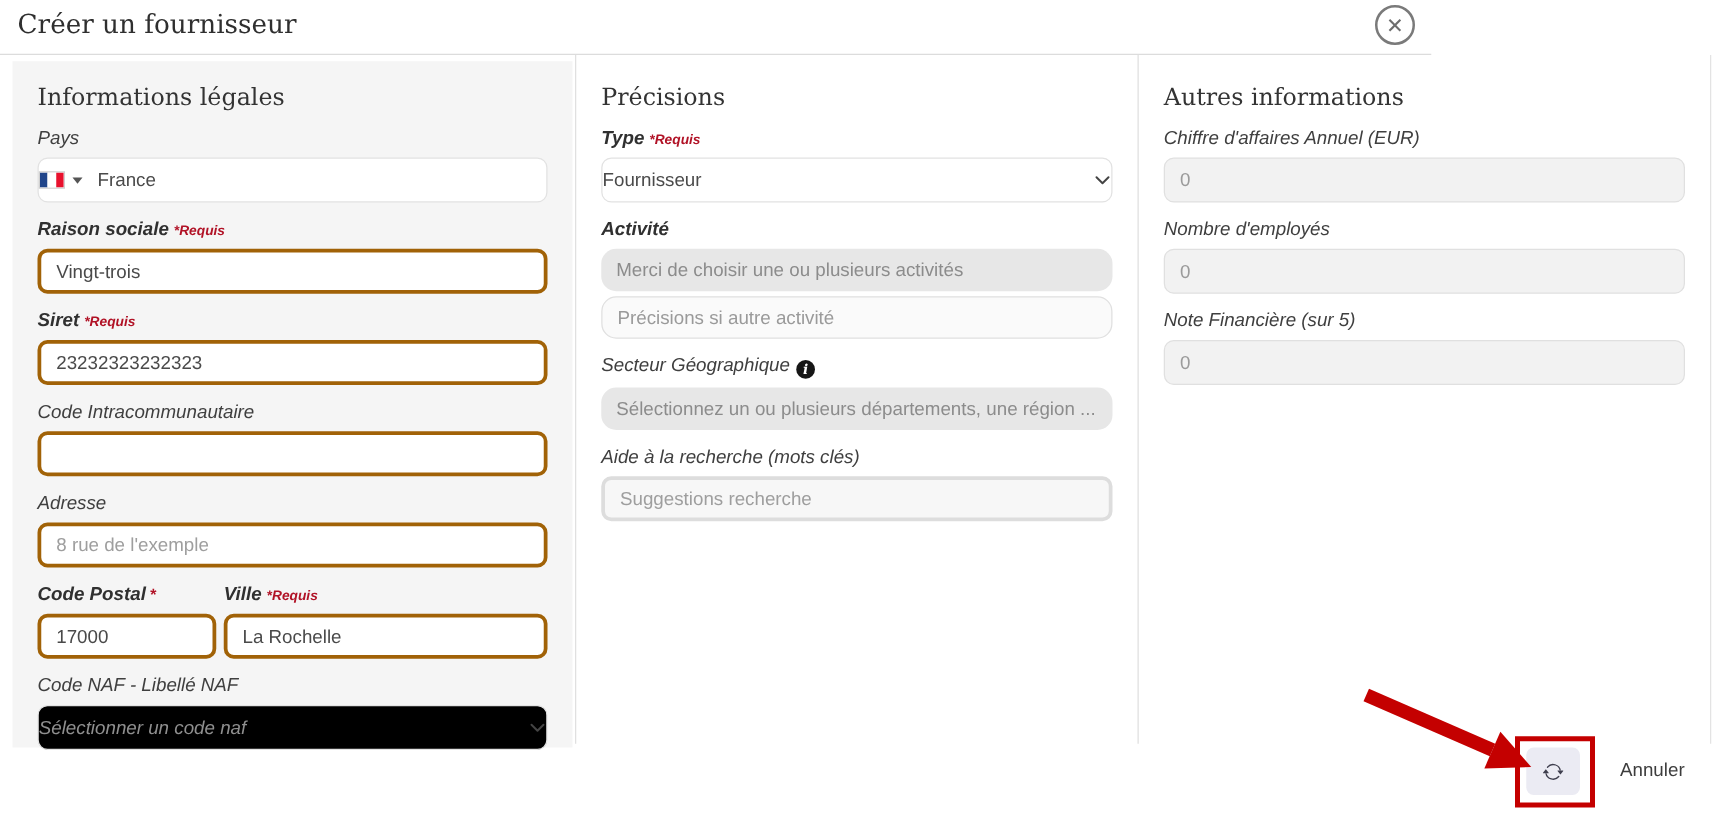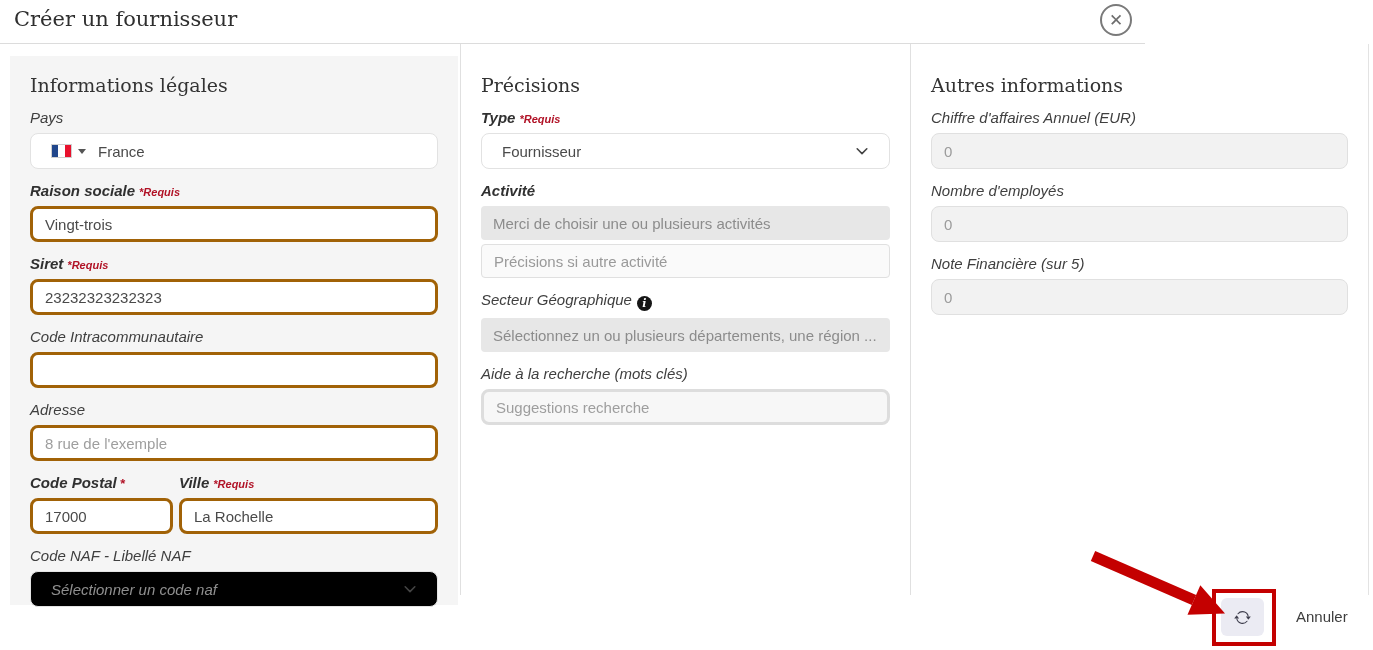--- a/index.html
+++ b/index.html
@@ -8,41 +8,41 @@
 
   
   .header { position:absolute; top:0; left:0; width:1145px; height:44px; background:#fff; border-bottom:1px solid #dcdcdc; }
   .title { position:absolute; left:14px; top:7px; font-family:"DejaVu Serif", serif; font-size:21px; color:#2f2f2f; }
   .close-btn { position:absolute; right:13px; top:4px; width:32px; height:32px; border:2px solid #7a7a7a; border-radius:50%;
                display:flex; align-items:center; justify-content:center; color:#6e6e6e; font-size:17px; cursor:pointer; background:#fff; }
 
   
   .body { position:absolute; top:44px; left:0; width:1369px; height:551px; border-right:1px solid #e3e3e3; }
   .vdivider { position:absolute; top:0; width:1px; height:551px; background:#e0e0e0; }
-  .col { position:absolute; top:12px; padding:10px 20px; }
+  .col { position:absolute; top:5px; padding:10px 20px; }
   .col1 { left:10px; width:448px; height:549px; background:#f5f5f5; }
   .col2 { left:461px; width:449px; }
   .col3 { left:911px; width:457px; }
 
   h2.section { font-family:"DejaVu Serif", serif; font-size:19px; font-weight:500; color:#333; margin:8px 0 4px; }
   .lbl { font-size:15px; color:#3f3f3f; margin:13px 0 7px;font-style:italic; }
   .lbl.b { font-weight:700; color:#303030; }
   .req { font-size:11px; font-weight:700; color:#b11226; margin-left:4px; }
   .ast { font-size:13px; font-weight:700; color:#b11226; margin-left:3px; }
 
   input.txt { width:100%; height:36px; border:3px solid #a16207; border-radius:8px; background:#fff;
               padding:0 12px; font-size:15px; color:#4a4a4a; font-family:"Liberation Sans", sans-serif; outline:none; }
   input.txt::placeholder { color:#9e9e9e; opacity:1; }
 
   .selectbox { width:100%; height:36px; border:1px solid #e2e2e2; border-radius:8px; background:#fff;
-               display:flex; align-items:center; padding:0 20px; font-size:15px; color:#4a4a4a; cursor:pointer; }
+               display:flex; align-items:center; padding:0 0; font-size:15px; color:#4a4a4a; cursor:pointer; }
   .selectbox .grow { flex:1; }
   .selectbox.disabled { background:#000000; border-color:#e4e4e4; color:#8f8f8f;font-style:italic; }
 
-  .pillfield { width:100%; height:34px; border-radius:4px; background:#e7e7e7; display:flex; align-items:center;
+  .pillfield { width:100%; height:34px; border-radius:12px; background:#e7e7e7; display:flex; align-items:center;
                padding:0 12px; font-size:15px; color:#8c8c8c; cursor:pointer; }
   .lightfield { background:#fafafa; border:1px solid #e0e0e0; color:#9a9a9a; }
   .numfield { width:100%; height:36px; border:1px solid #e0e0e0; border-radius:8px; background:#f2f2f2;
               display:flex; align-items:center; padding:0 12px; font-size:15px; color:#9b9b9b; }
   .stack4 { margin-top:4px; }
 
   .flag { display:inline-block; width:21px; height:14px; margin-right:6px; border:1px solid #d0d0d0; overflow:hidden; display:flex; }
   .flag i { flex:1; }
   .caret { width:0; height:0; border-left:4px solid transparent; border-right:4px solid transparent; border-top:5px solid #555; margin-right:12px; }
 

